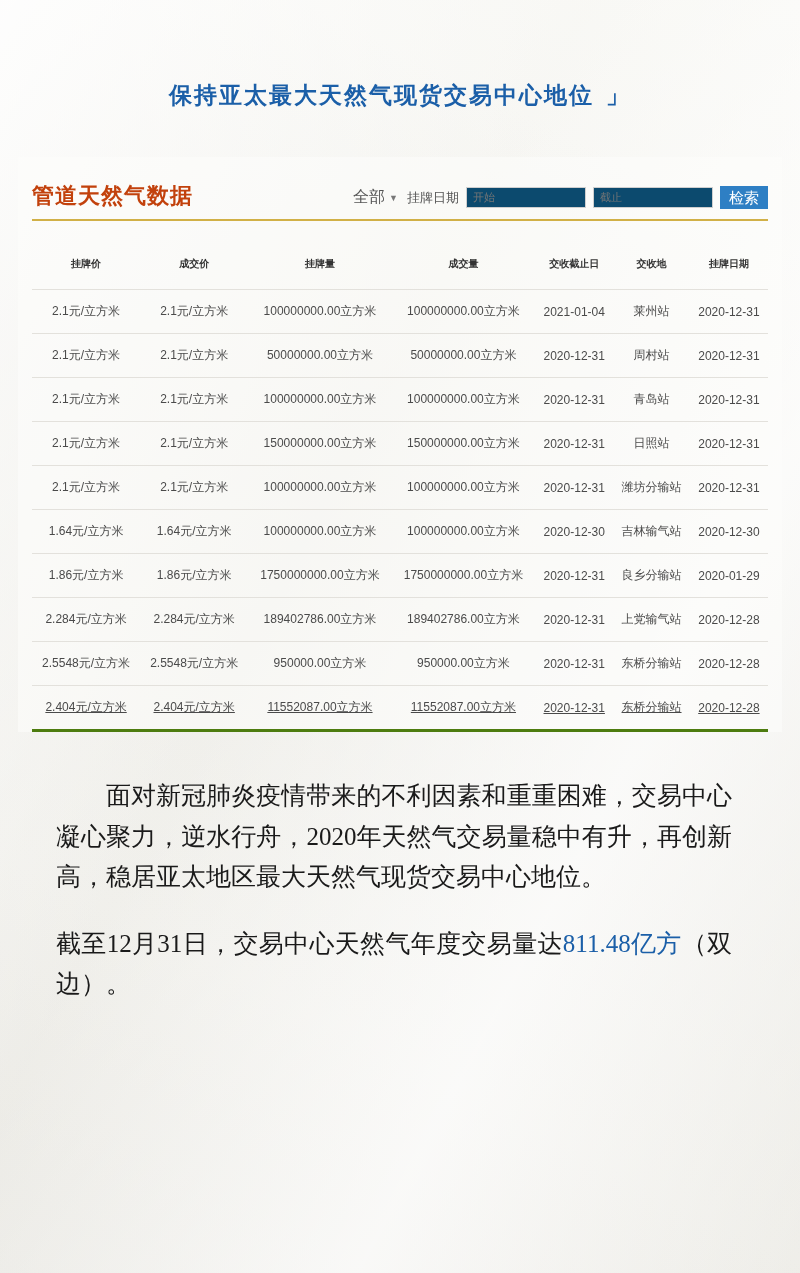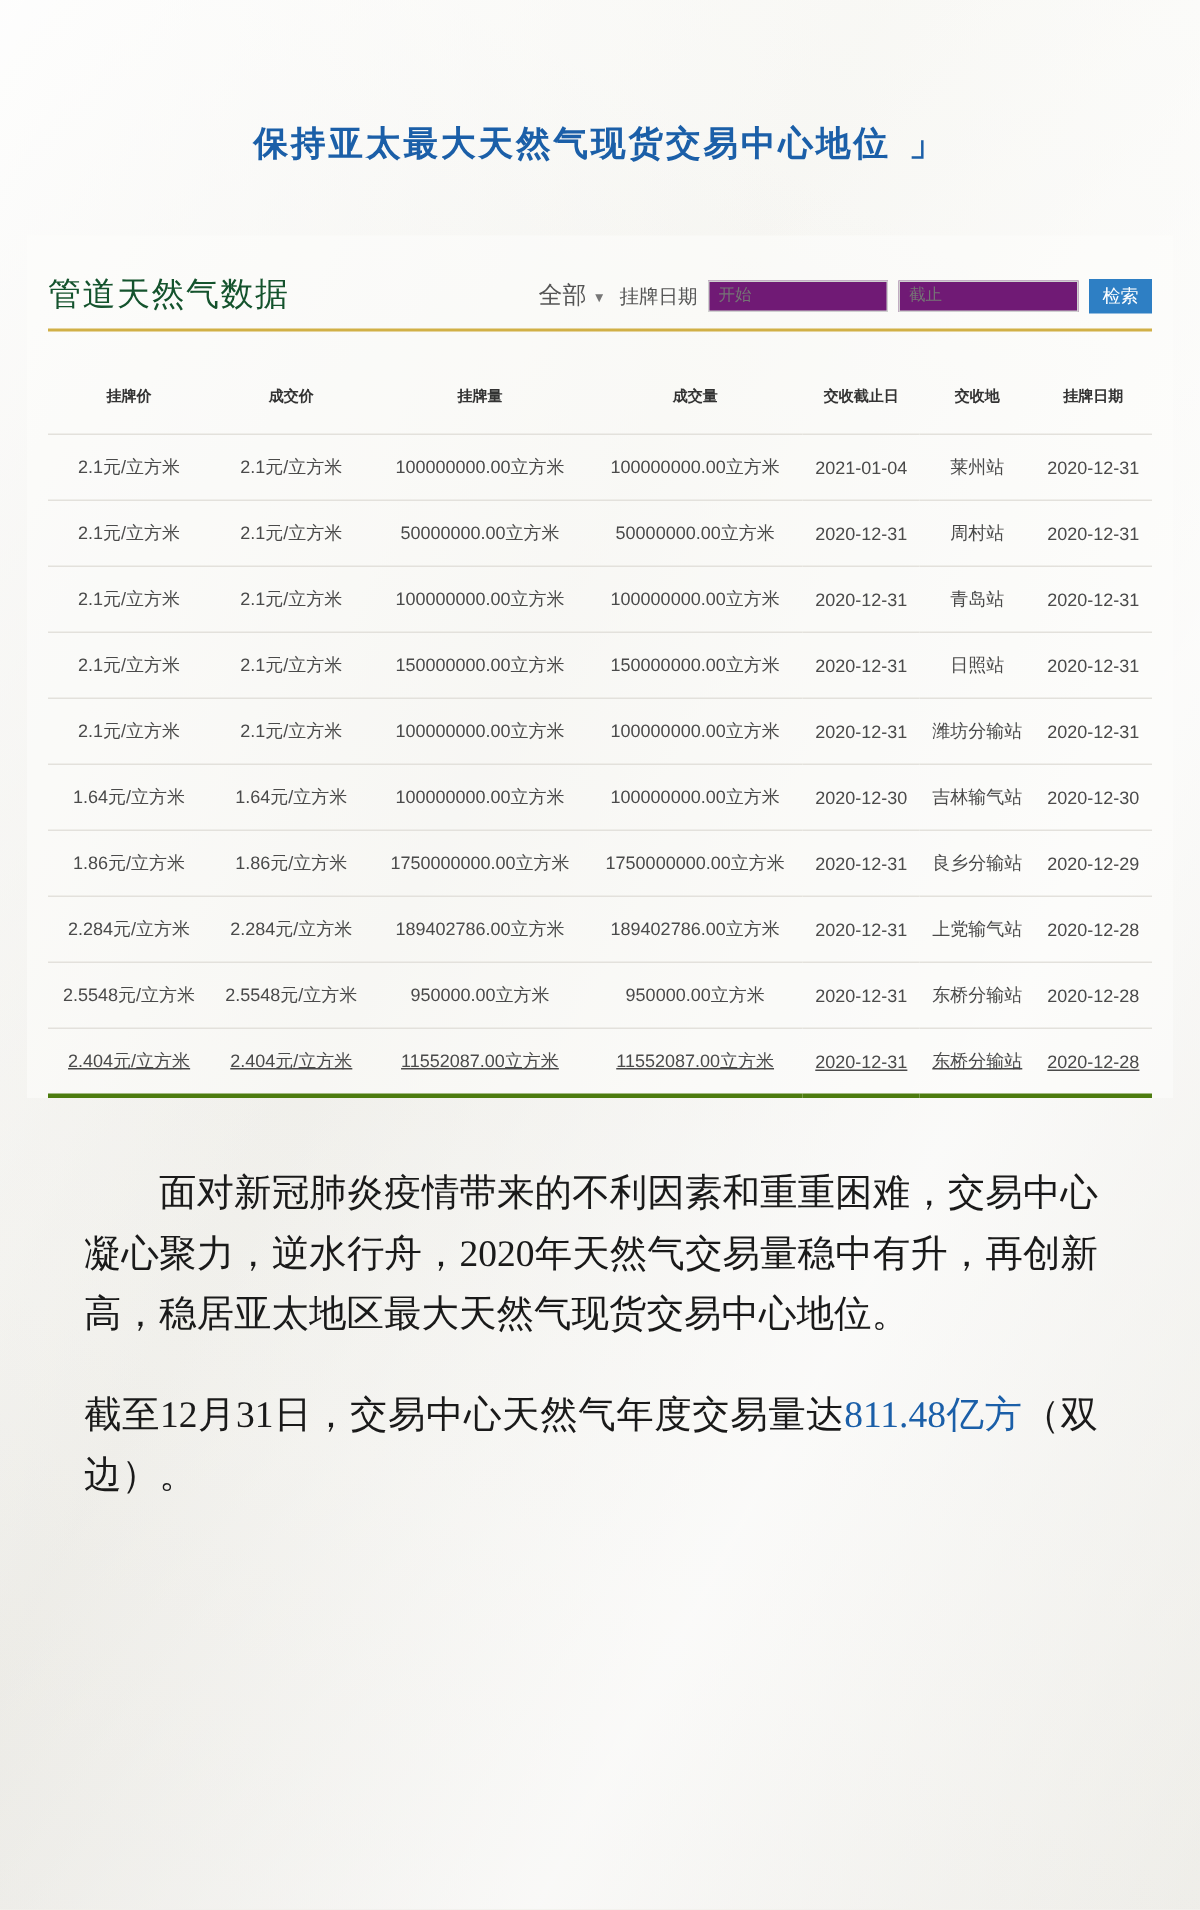--- a/index.html
+++ b/index.html
@@ -73,24 +73,24 @@
     position: relative;
   }
   .panel-head {
     display: flex;
     align-items: flex-end;
     padding: 0 14px;
     height: 56px;
   }
   .panel-title {
     font-size: 22px;
-    color: #14532d;
+    color: #c2410c;
     letter-spacing: 1px;
     font-family: "Liberation Serif", serif;
-    font-weight: normal;
+    font-weight: bold;
     padding-bottom: 2px;
   }
   .panel-controls {
     margin-left: auto;
     display: flex;
     align-items: center;
     gap: 7px;
     padding-bottom: 4px;
   }
   .ctrl-label {
@@ -104,31 +104,31 @@
   }
   .ctrl-label2 {
     font-size: 13px;
     color: #555;
     margin-left: 2px;
   }
   .date-input {
     width: 120px;
     height: 21px;
     border: 1px solid #cfcfcf;
-    background: #701a75;
+    background: #0c4a6e;
     font-size: 11px;
     color: #9a9a9a;
     padding: 0 6px;
     line-height: 21px;
     box-sizing: border-box;
   }
   .search-btn {
     background: #2e7fc4;
     color: #fff;
-    font-size: 12px;
+    font-size: 15px;
     height: 23px;
     line-height: 23px;
     padding: 0 9px;
     box-sizing: border-box;
     border: none;
     cursor: pointer;
   }
   .panel-rule {
     height: 2px;
     background: #c9a227;
@@ -277,21 +277,21 @@
           <td>吉林输气站</td>
           <td>2020-12-30</td>
         </tr>
         <tr>
           <td>1.86元/立方米</td>
           <td>1.86元/立方米</td>
           <td>1750000000.00立方米</td>
           <td>1750000000.00立方米</td>
           <td>2020-12-31</td>
           <td>良乡分输站</td>
-          <td>2020-12-29</td>
+          <td>2020-01-29</td>
         </tr>
         <tr>
           <td>2.284元/立方米</td>
           <td>2.284元/立方米</td>
           <td>189402786.00立方米</td>
           <td>189402786.00立方米</td>
           <td>2020-12-31</td>
           <td>上党输气站</td>
           <td>2020-12-28</td>
         </tr>

